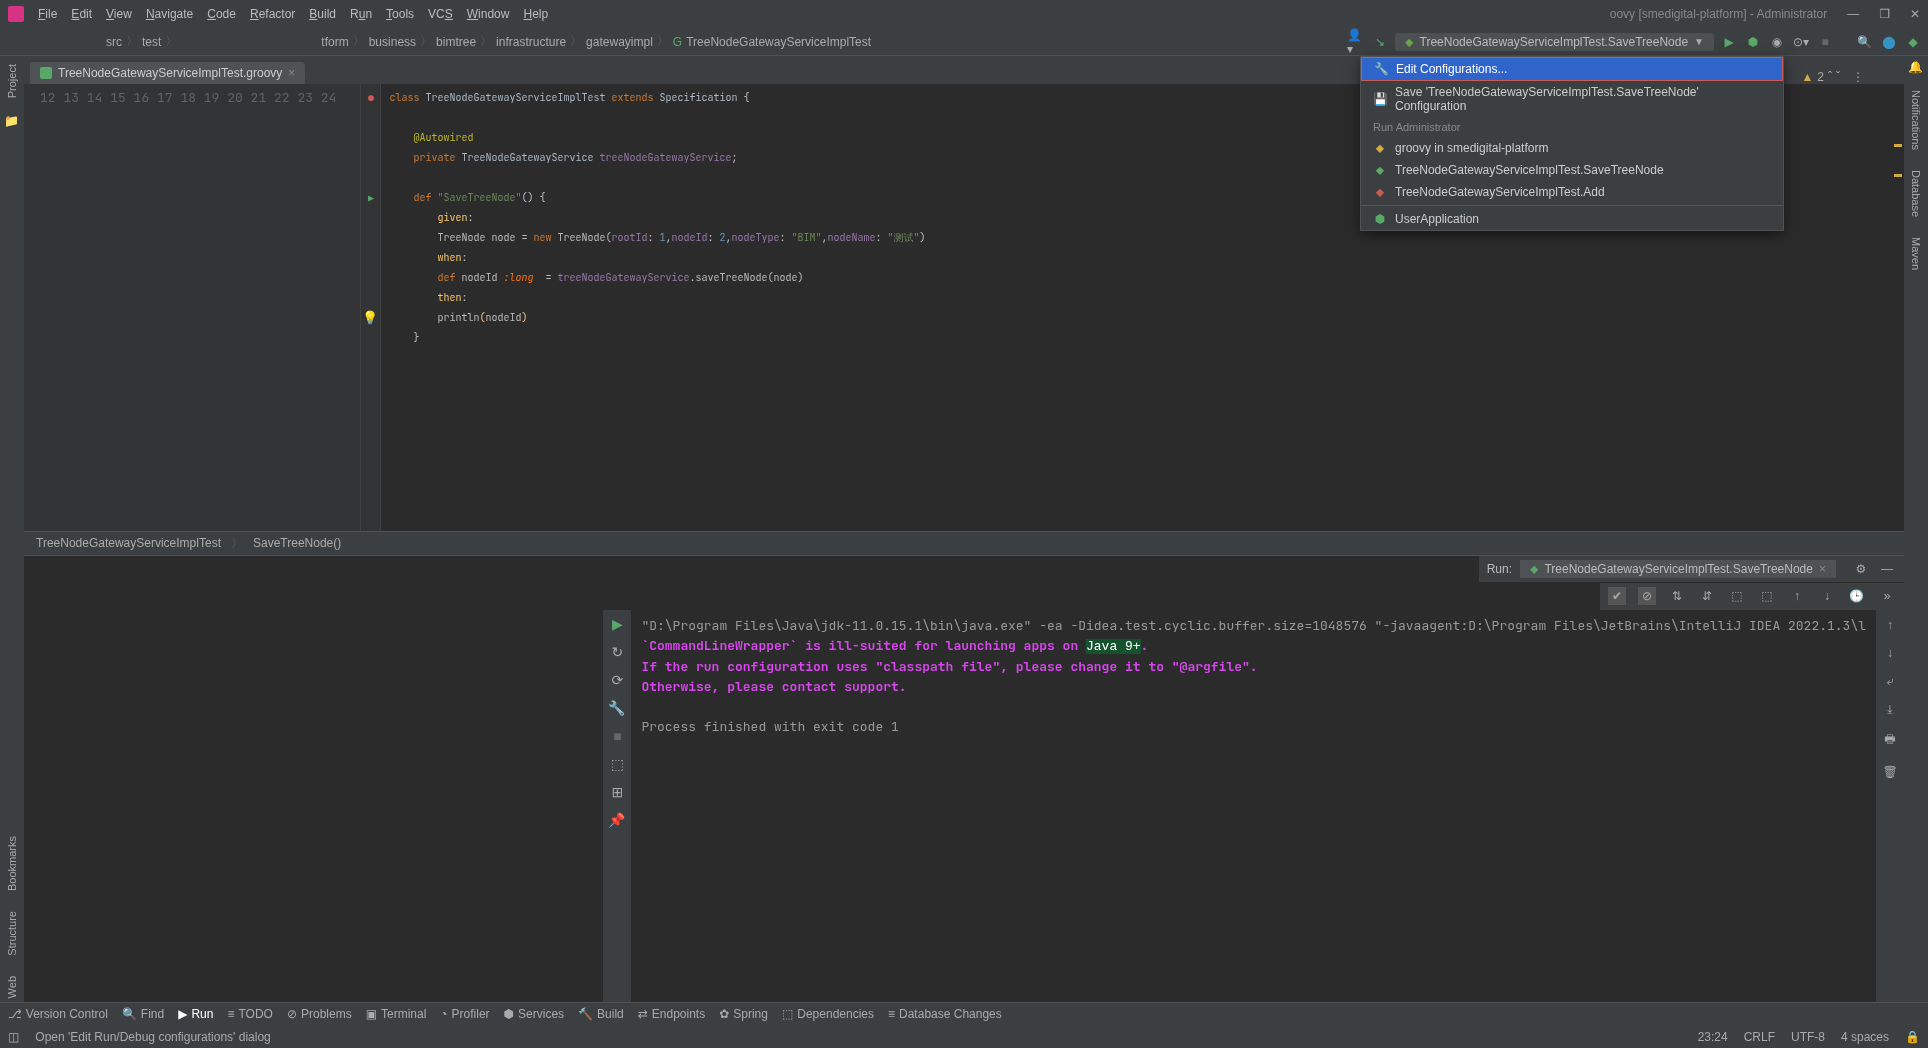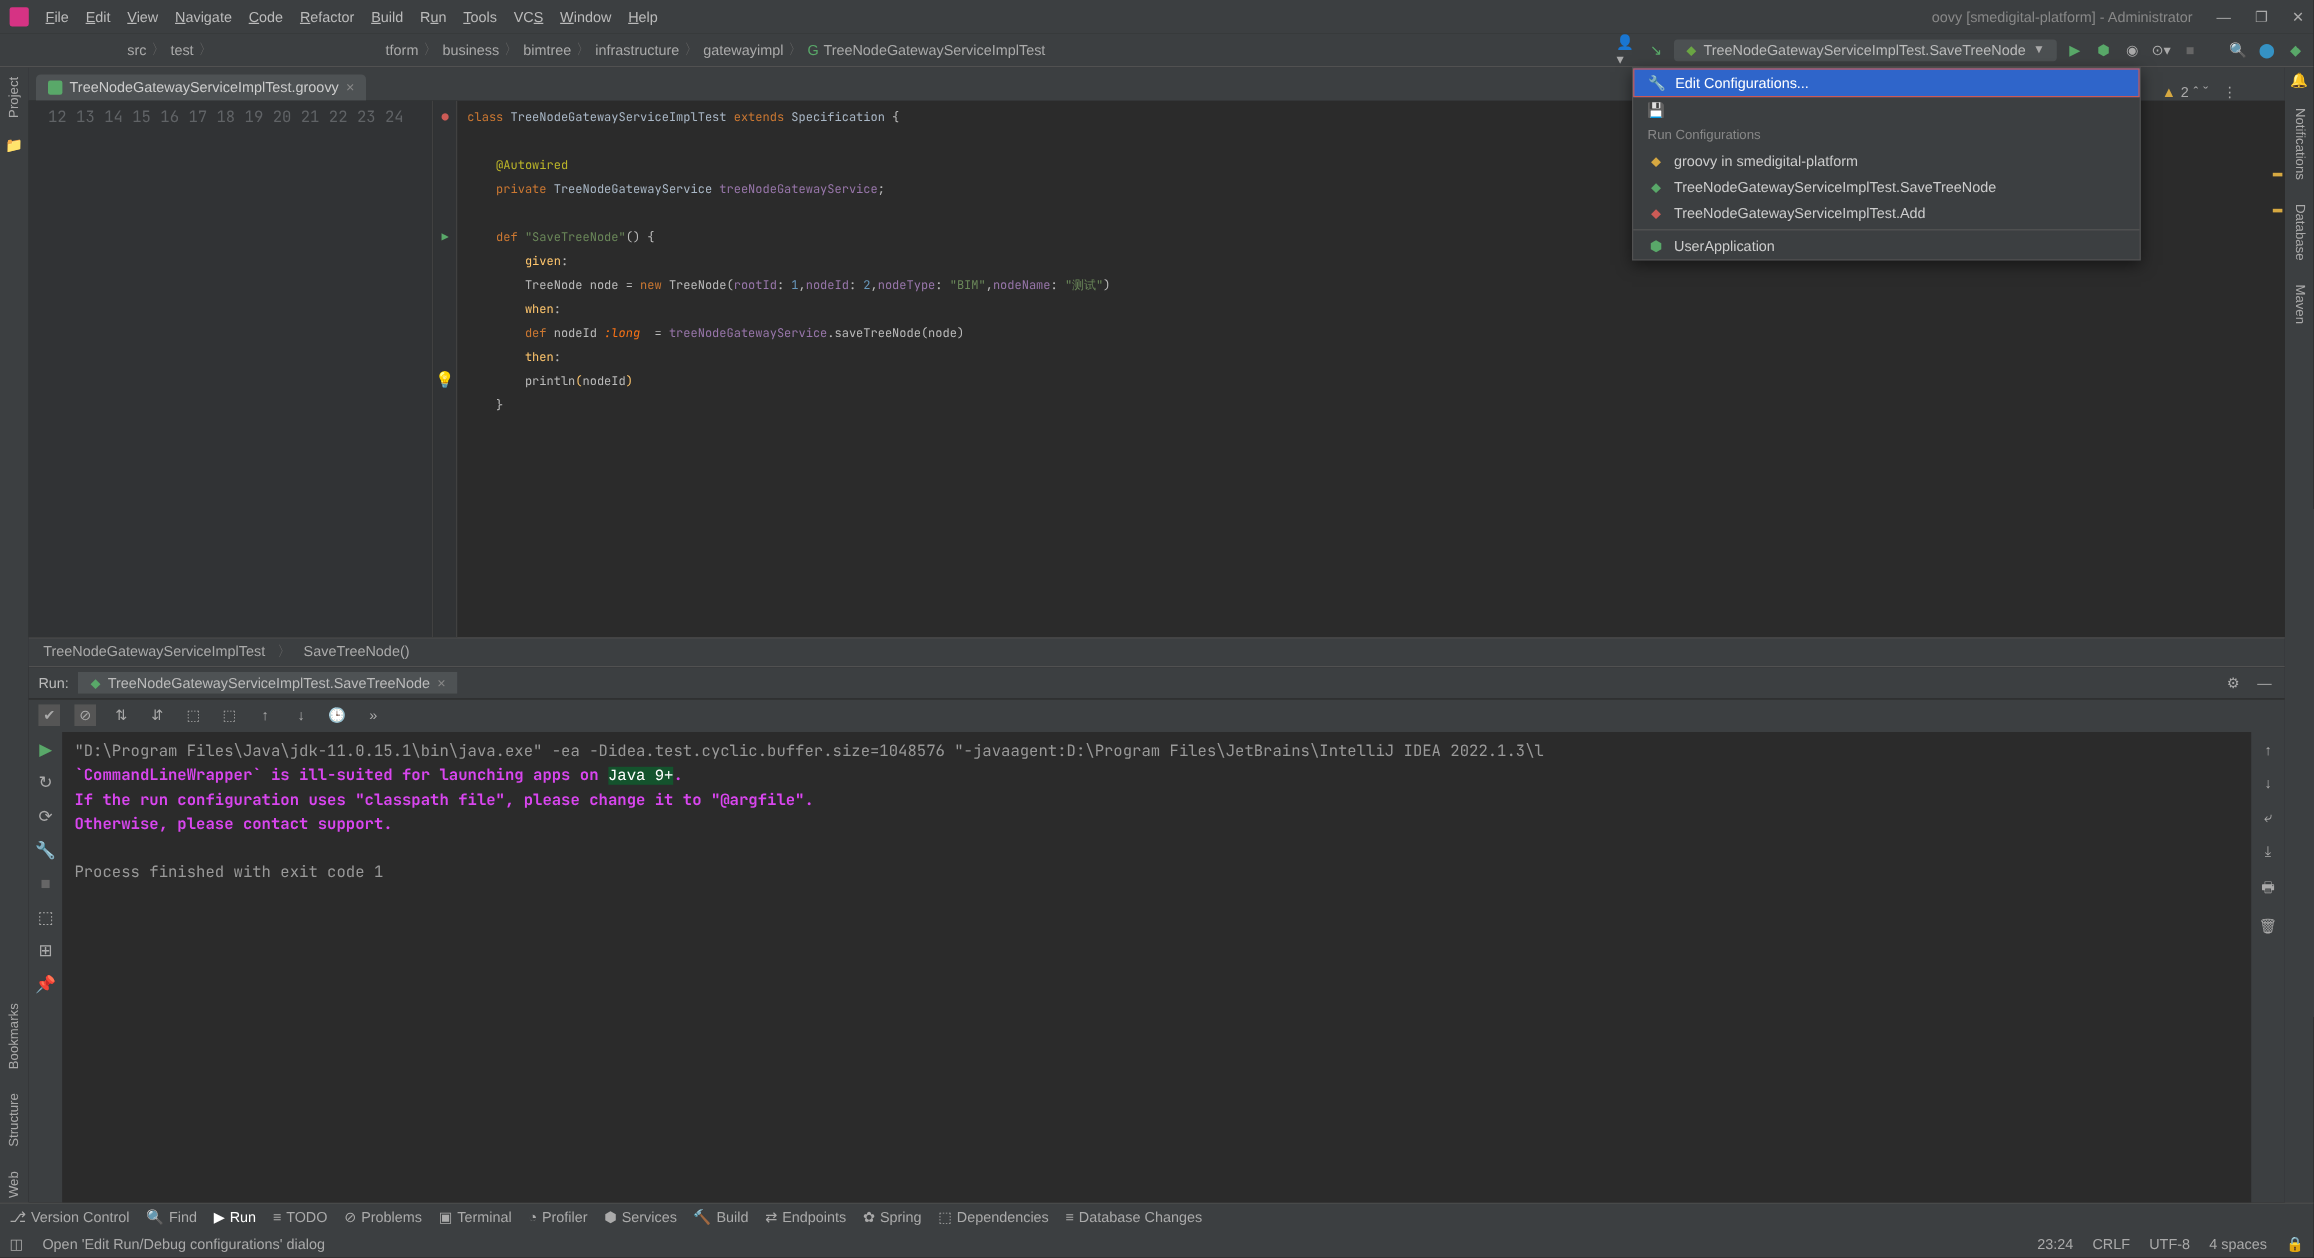--- a/index.html
+++ b/index.html
@@ -145,22 +145,23 @@
     <span class="toolbar-icon" style="color:#59a869;">◆</span>
   </div>
 
   <div class="dropdown-menu">
     <div class="item selected">
       <span class="dicon">🔧</span>
       <span>Edit Configurations...</span>
     </div>
     <div class="item">
       <span class="dicon">💾</span>
-    </div>
-    <div class="header">Run Configurations</div>
+      <span>Save 'TreeNodeGatewayServiceImplTest.SaveTreeNode' Configuration</span>
+    </div>
+    <div class="header">Run Administrator</div>
     <div class="item">
       <span class="dicon" style="color:#d6a841;">⬥</span>
       <span>groovy in smedigital-platform</span>
     </div>
     <div class="item">
       <span class="dicon" style="color:#59a869;">⬥</span>
       <span>TreeNodeGatewayServiceImplTest.SaveTreeNode</span>
     </div>
     <div class="item">
       <span class="dicon" style="color:#cc5b56;">⬥</span>
@@ -240,21 +241,21 @@
         <div class="marker" style="top:90px;background:#d6a841;"></div>
       </div>
     </div>
 
     <div class="editor-status">
       <span>TreeNodeGatewayServiceImplTest</span>
       <span class="sep2">〉</span>
       <span>SaveTreeNode()</span>
     </div>
 
-    <div class="run-panel" style="flex:1;">
+    <div class="run-panel" style="flex:1;align-items:flex-end;">
       <div class="run-panel-header">
         <span>Run:</span>
         <div class="run-tab">
           <span style="color:#59a869;">⬥</span>
           <span>TreeNodeGatewayServiceImplTest.SaveTreeNode</span>
           <span class="close">×</span>
         </div>
         <div class="rh-spacer"></div>
         <span class="toolbar-icon">⚙</span>
         <span class="toolbar-icon">—</span>

